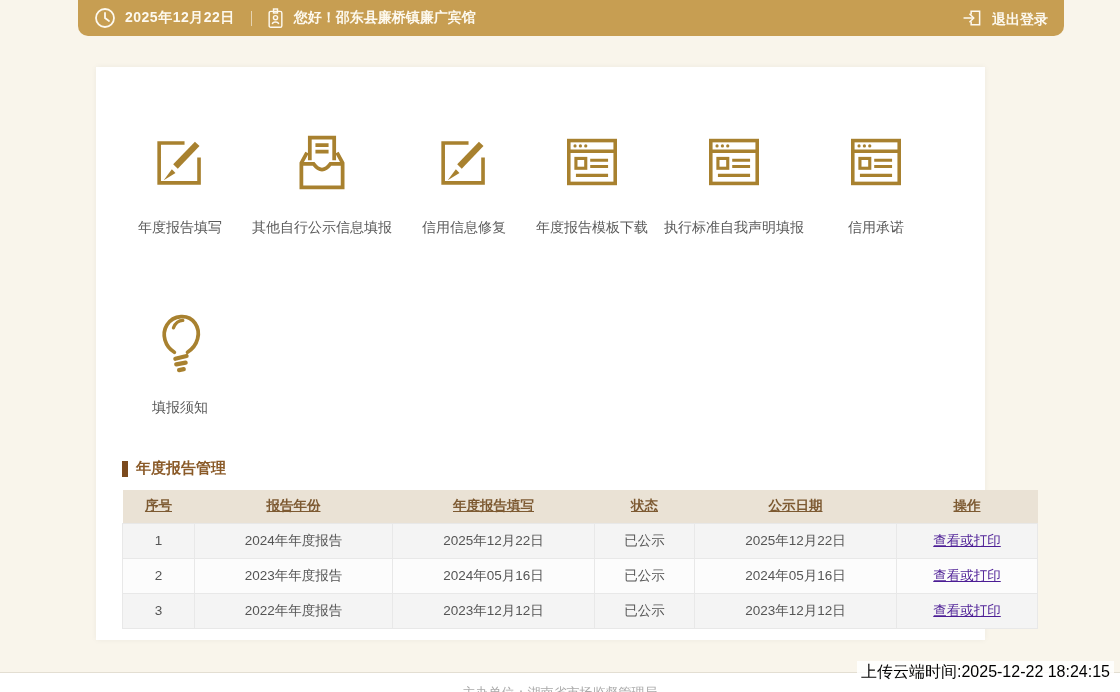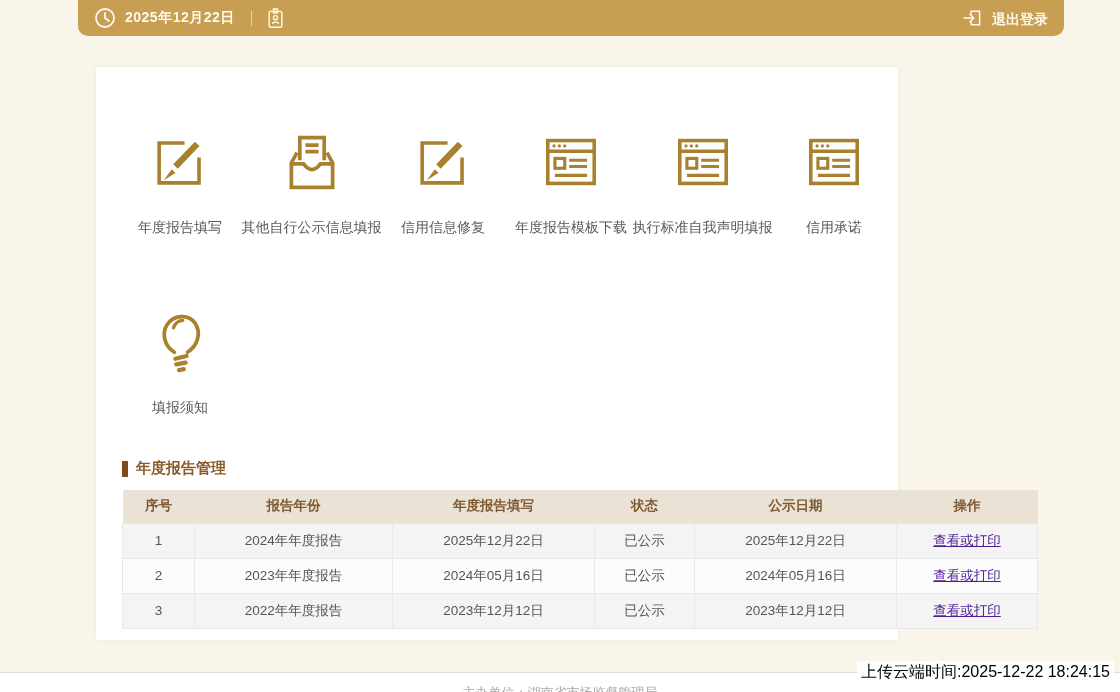--- a/index.html
+++ b/index.html
@@ -19,21 +19,21 @@
   }
   .topbar .grow { flex:1; }
   .tb-item { display:flex; align-items:center; gap:9px; }
   .tb-date { font-weight:bold; margin-right:16px; letter-spacing:.5px; }
   .tb-divider { width:1px; height:15px; background:rgba(255,255,255,.55); margin-right:14px; }
   .tb-greet { font-weight:bold; }
   .logout { display:flex; align-items:flex-end; gap:9px; cursor:pointer; font-weight:bold; }
   .icon-stroke { stroke:#fdf9ef; fill:none; stroke-width:1.8; }
   
   .card {
-    position:absolute; left:96px; top:67px; width:802px; height:573px;
+    position:absolute; left:96px; top:67px; width:889px; height:573px;
     background:#ffffff; box-shadow:0 0 6px rgba(0,0,0,.05);
   }
   .shortcut-row { display:flex; padding:64px 0 0 20px; }
   .shortcut {
     display:flex; flex-direction:column; align-items:center;
     min-width:128px; padding:0 8px; cursor:pointer;
   }
   .shortcut .icon-box { height:62px; display:flex; align-items:center; justify-content:center; }
   .shortcut .s-label { margin-top:26px; font-size:14px; color:#595959; white-space:nowrap; }
   .gold { stroke:#a8812f; fill:none; }
@@ -44,21 +44,21 @@
     margin:42px 0 0 26px; display:flex; align-items:center; gap:8px;
     font-size:15px; color:#8a5a28; font-weight:bold;
   }
   .section-title .bar { width:6px; height:16px; background:#7b4a1d; }
   table.report {
     margin:12px 26px 0 26px; width:916px;
     border-collapse:collapse; table-layout:fixed; font-size:13.5px;
   }
   table.report th {
     background:#eae2d5; color:#7d5a32; font-weight:bold;
-    height:33px; text-align:center;
+    height:33px; text-align:center;text-decoration:underline;
   }
   table.report td {
     height:35px; text-align:center; color:#555;
     border:1px solid #e8e8e8;
   }
   table.report tr.odd td { background:#f4f4f4; }
   table.report tr.even td { background:#fcfcfc; }
   td.c-seq, th.c-seq { width:72px; }
   td.c-year, th.c-year { width:198px; }
   td.c-mod, th.c-mod { width:202px; }
@@ -89,20 +89,21 @@
     <span class="tb-date">2025年12月22日</span>
   </div>
   <div class="tb-divider"></div>
   <div class="tb-item">
     <svg width="19" height="23" viewBox="0 0 24 28">
       <rect class="icon-stroke" x="4" y="5" width="16" height="20" rx="2"></rect>
       <rect class="icon-stroke" x="9.5" y="2" width="5" height="5"></rect>
       <circle class="icon-stroke" cx="12" cy="13" r="2.6"></circle>
       <path class="icon-stroke" d="M8 21 C8.5 17.5 15.5 17.5 16 21"></path>
     </svg>
+    <span class="tb-greet">您好！邵东县廉桥镇廉广宾馆</span>
   </div>
   <div class="grow"></div>
   <div class="logout">
     <svg width="22" height="22" viewBox="0 0 26 26">
       <path class="icon-stroke" d="M12 9 V5 H22 V21 H12 V17"></path>
       <path class="icon-stroke" d="M3 13 H14"></path>
       <path class="icon-stroke" d="M10 8 L15 13 L10 18"></path>
     </svg>
     <span>退出登录</span>
   </div>

